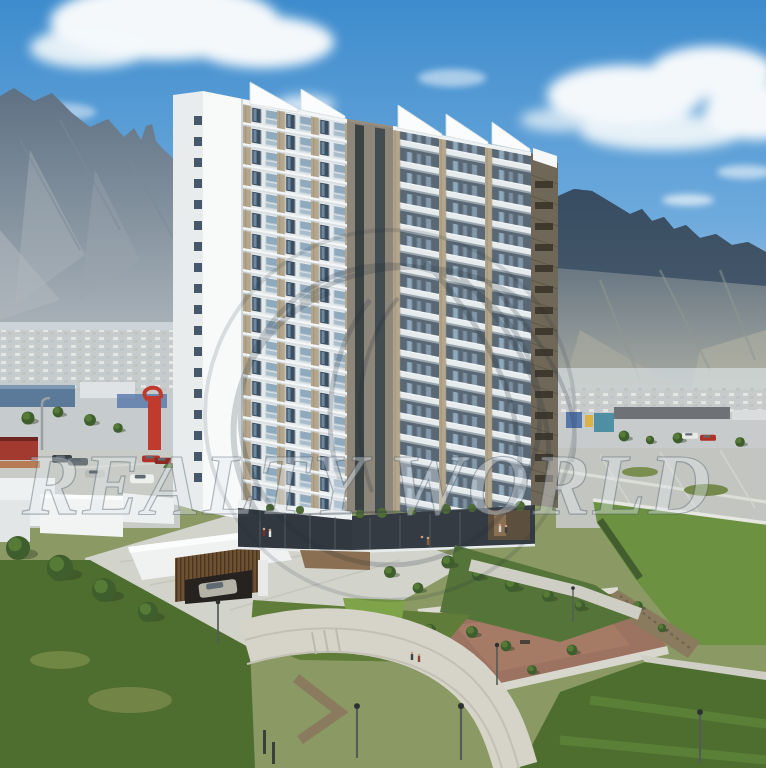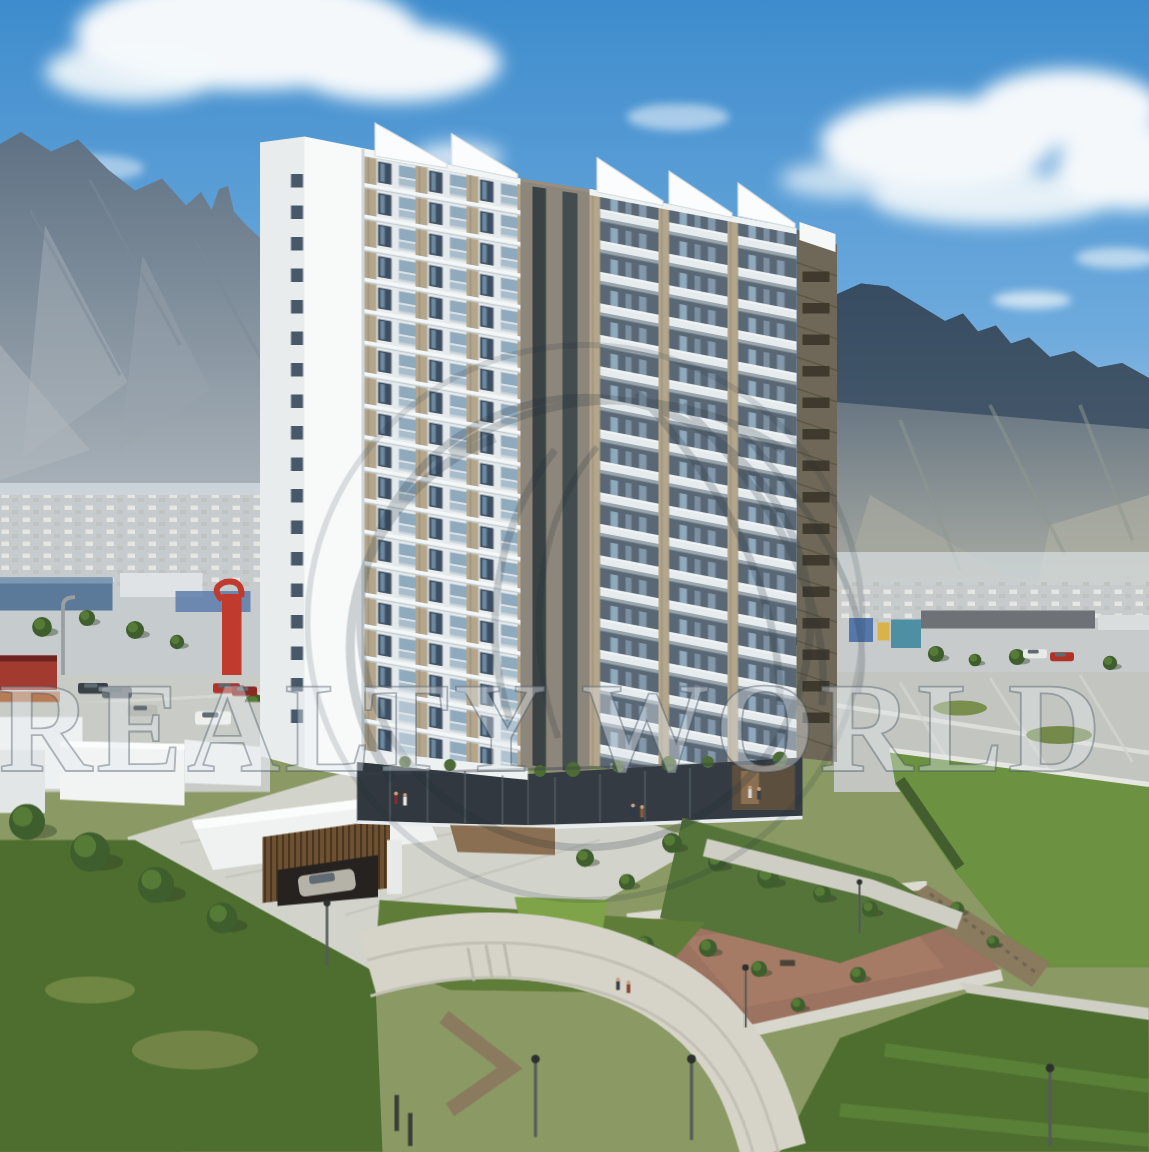--- a/index.html
+++ b/index.html
@@ -1,17 +1,17 @@
 <!DOCTYPE html>
 <html><head>
 <meta charset="utf-8">
 <style>
   html,body{margin:0;padding:0;background:#222;}
   .stage{width:766px;height:768px;position:relative;overflow:hidden;margin:0 auto;
-         font-family:"Liberation Sans", sans-serif;}
+         font-family:"Liberation Sans", sans-serif;font-style:italic;}
   .stage svg{display:block;width:766px;height:768px;}
   .wm-text{font-family:"Liberation Serif","DejaVu Serif",serif;font-weight:bold;}
 </style>
 </head>
 <body>
 
 <figure class="stage">
 <svg viewBox="0 0 766 768" xmlns="http://www.w3.org/2000/svg">
   <defs>
     <linearGradient id="gSky" x1="0" y1="0" x2="0" y2="410" gradientUnits="userSpaceOnUse">

